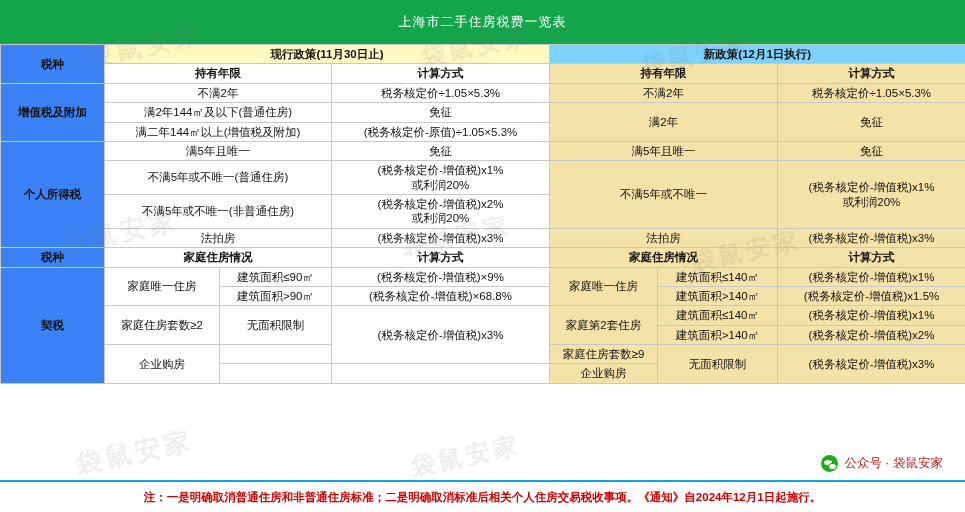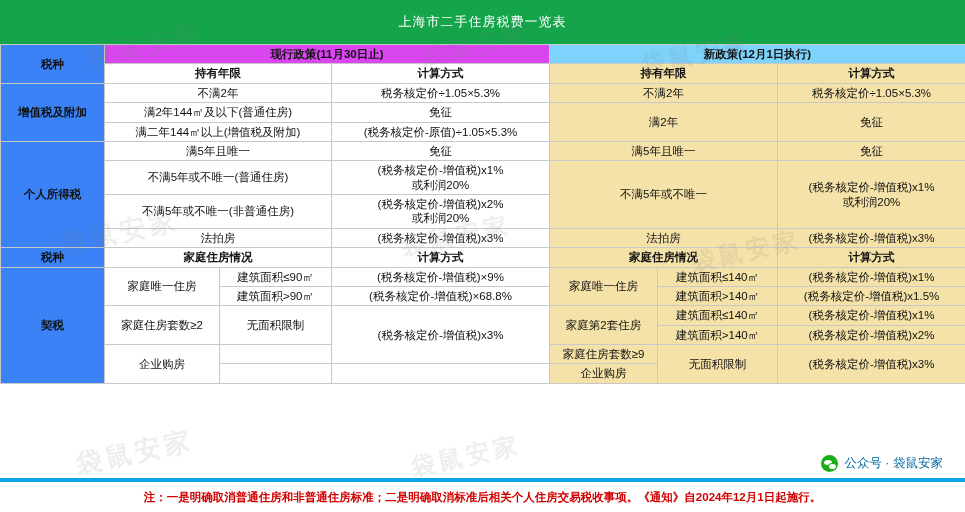--- a/index.html
+++ b/index.html
@@ -21,45 +21,45 @@
     border:1px solid #c8c8c8;
     font-size:11.5px;
     text-align:center;
     vertical-align:middle;
     color:#111;
     padding:2px 3px;
     line-height:1.25;
     font-weight:normal;
   }
   .hdr-gray{background:#3b82f6;font-weight:bold;}
-  .hdr-green{background:#d946ef;font-weight:bold;color:#111;}
+  .hdr-green{background:#fef9c3;font-weight:bold;color:#111;}
   .hdr-yellow{background:#7dd3fc;font-weight:bold;color:#111;}
   .cell-white{background:#ffffff;}
   .cell-yellow{background:#f5e2a8;}
   .bold{font-weight:bold;}
   .note{
     position:absolute;left:0;bottom:0;width:965px;height:30px;
     display:flex;align-items:center;justify-content:center;
     color:#d10000;font-size:11.5px;font-weight:bold;background:#fff;
-    border-top:4px solid #0ea5e9;
+    border-top:2px solid #0ea5e9;
   }
   
   .wm{
     position:absolute;color:rgba(120,120,120,0.13);
     font-size:26px;font-weight:bold;letter-spacing:4px;
     transform:rotate(-12deg);pointer-events:none;user-select:none;
     white-space:nowrap;
   }
   .wm2{font-size:24px;}
   
   .badge{
     position:absolute;right:12px;bottom:36px;
     display:flex;align-items:center;gap:6px;
     background:#ffffff;border-radius:3px;padding:4px 10px;
-    font-size:12.5px;color:#0369a1;
+    font-size:12.5px;color:#b91c1c;
   }
   .wx-icon{
     width:17px;height:17px;border-radius:50%;
     background:#1aad19;display:inline-block;position:relative;
   }
   .wx-icon:before{
     content:"";position:absolute;left:3px;top:5px;width:8px;height:5px;
     border-radius:50%;background:#fff;
   }
   .wx-icon:after{

